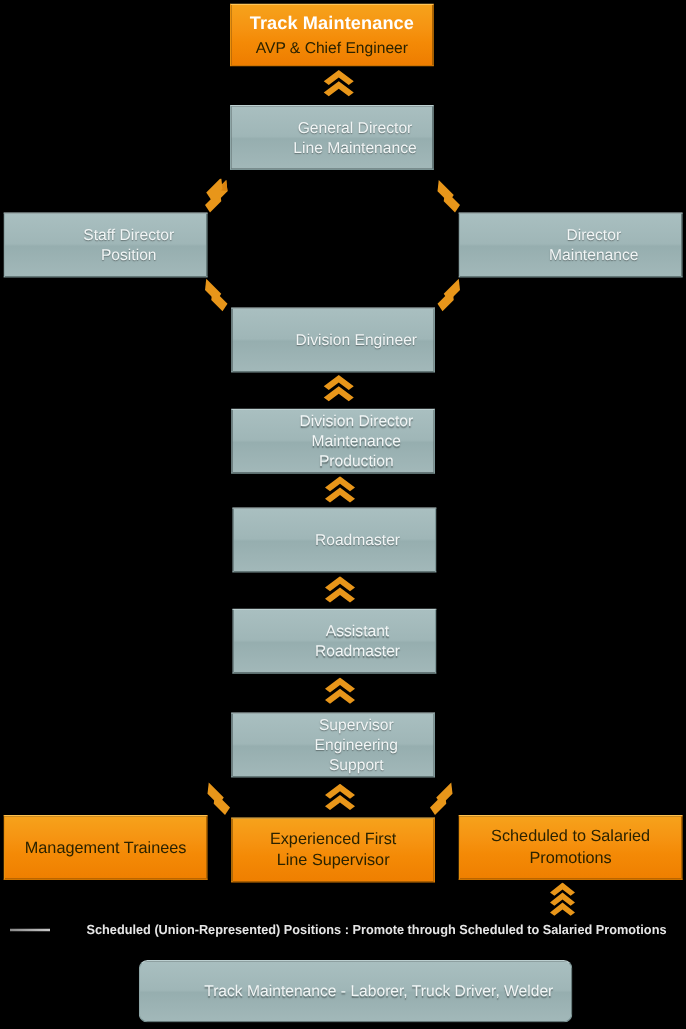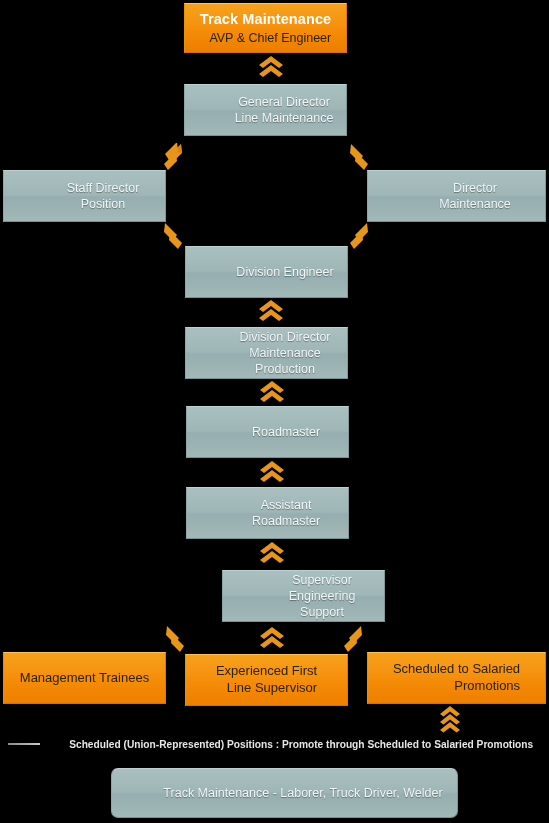--- a/index.html
+++ b/index.html
@@ -32,21 +32,20 @@
     padding-left:37px;
   }
   .box-orange{
     background:linear-gradient(180deg,#f6a21b 0%, #f69412 35%, #f48a06 60%, #ef7f00 100%);
     color:#2a2200;
     font-size:13px;
     border-top:1px solid #ffc04d;
     border-left:1px solid #e88f0c;
     border-right:1px solid #d97c00;
     border-bottom:1px solid #cf7400;
-    text-align:right;
   }
   .box-top{
     background:linear-gradient(180deg,#f6a21b 0%, #f69412 38%, #f48a06 62%, #ee7d00 100%);
     border-top:1px solid #ffc557;
     border-left:1px solid #e88f0c;
     border-right:1px solid #d97c00;
     border-bottom:1px solid #cf7400;
   }
   .box-top .t1{display:block;color:#ffffff;font-weight:bold;font-size:14.5px;letter-spacing:.1px;}
   .box-top .t2{display:block;color:#2a2200;font-size:12.5px;margin-top:1px;}
@@ -186,21 +185,21 @@
     </span>
   </div>
 
   <div class="chev" style="left:259px;top:542px;">
     <svg width="26" height="22" viewBox="0 0 26 22">
       <path d="M13 0 L25 9 L21 12 L13 6 L5 12 L1 9 Z" fill="#e8961a"></path>
       <path d="M13 9 L25 18 L21 21 L13 15 L5 21 L1 18 Z" fill="#e8961a"></path>
     </svg>
   </div>
 
-  <div class="box box-gray" style="left:185px;top:570px;width:163px;height:52px;margin-left:37px;">
+  <div class="box box-gray" style="left:185px;top:570px;width:163px;height:52px;">
     <span class="lines">
       <span>Supervisor Engineering</span><br>
       <span>Support</span>
     </span>
   </div>
 
   <div class="chev" style="left:161px;top:625px;">
     <svg width="30" height="28" viewBox="0 0 30 28">
       <path d="M22 13 L10 1 L9 10 L18 19 Z" fill="#e8961a" transform="translate(-4,0)"></path>
       <path d="M27 21 L15 9 L14 18 L23 27 Z" fill="#e8961a" transform="translate(-4,0)"></path>

